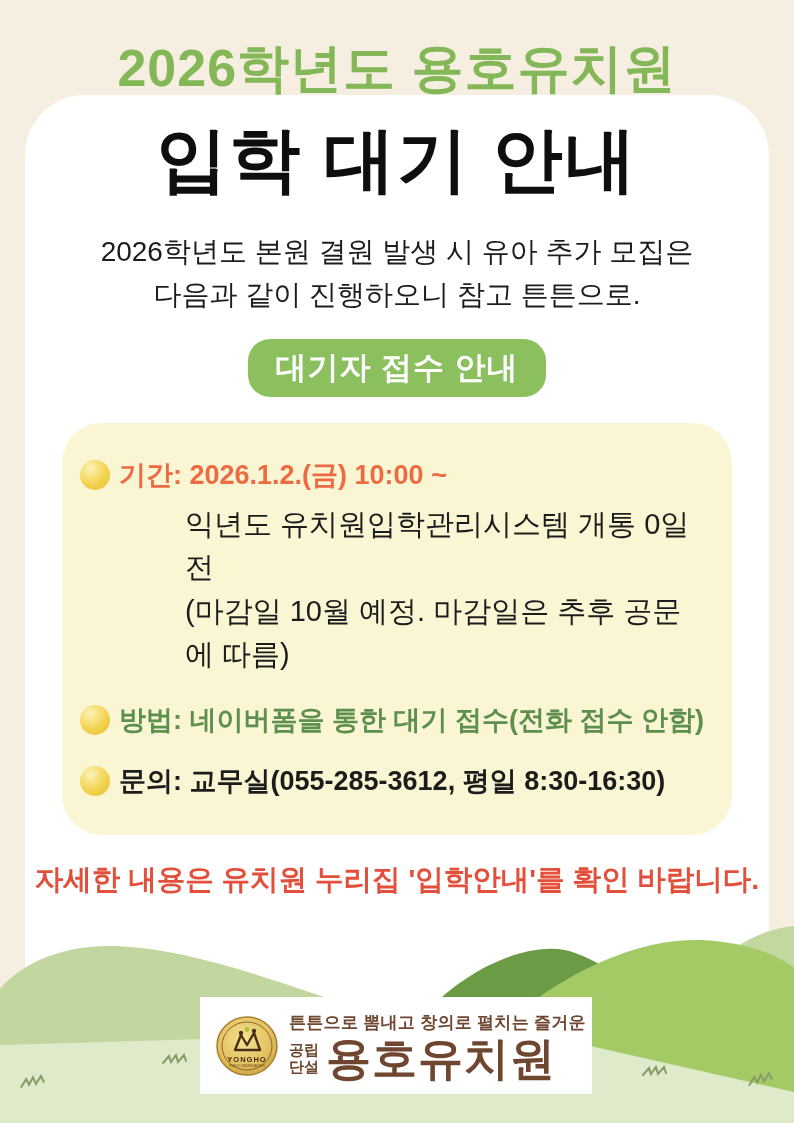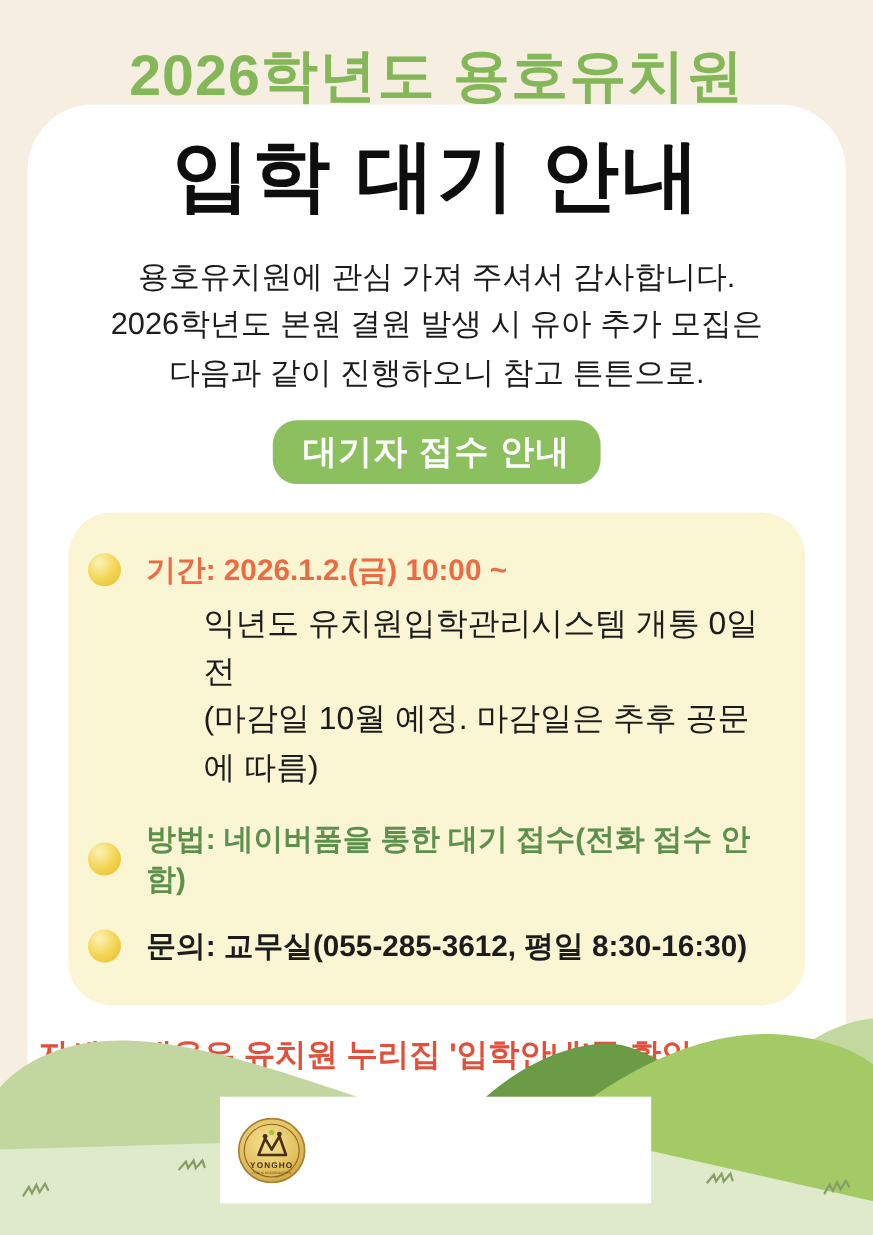--- a/index.html
+++ b/index.html
@@ -27,21 +27,21 @@
     background:#8CC05F; color:#FFFFFF;
     font-size:31px; font-weight:800;
     padding:8px 27px; border-radius:22px; letter-spacing:1px;
   }
   .info-box {
     margin:26px auto 0; width:670px; box-sizing:border-box;
     background:#FAF5D3; border-radius:40px;
     padding:34px 24px 36px 18px; text-align:left;
   }
   .item + .item { margin-top:25px; }
-  .item-head { display:flex; align-items:center; gap:23px; font-size:27px; font-weight:700; }
+  .item-head { display:flex; align-items:center; gap:9px; font-size:27px; font-weight:700; }
   .ball {
     width:30px; height:30px; border-radius:50%; flex:0 0 30px;
     background:radial-gradient(circle at 35% 28%, #FCF2B8, #F2D34E 55%, #E6BC31);
   }
   .t-orange { color:#ED6B42; }
   .t-green  { color:#5D8F4D; }
   .t-dark   { color:#1C1C1C; }
   .item-subs { margin:10px 0 0 105px; font-size:29px; line-height:1.5; color:#1C1C1C; }
   .notice { margin:26px 0 0; font-size:28.5px; font-weight:800; color:#E2503B; }
 
@@ -63,21 +63,20 @@
 
 <div class="poster">
 
   <div class="top-title">2026학년도 용호유치원</div>
 
   <div class="card">
 
     <h1 class="main-title">입학 대기 안내</h1>
 
     <div class="intro">
-      <div>용호유치원에 관심 가져 주셔서 감사합니다.</div>
       <div>2026학년도 본원 결원 발생 시 유아 추가 모집은</div>
       <div>다음과 같이 진행하오니 참고 튼튼으로.</div>
     </div>
 
     <div class="badge">대기자 접수 안내</div>
 
     <div class="info-box">
 
       <div class="item">
         <div class="item-head">
@@ -138,15 +137,25 @@
       </defs>
       <ellipse cx="31" cy="30" rx="30" ry="29" fill="url(#gold)" stroke="#A87F2F" stroke-width="1.5"></ellipse>
       <ellipse cx="31" cy="30" rx="25" ry="24" fill="none" stroke="#8A661F" stroke-width="1"></ellipse>
       <path d="M19,34 L25,19 L31,29 L38,17 L44,34 Z" fill="none" stroke="#4A2E15" stroke-width="2.4" stroke-linejoin="round"></path>
       <circle cx="25" cy="17" r="2.2" fill="#4A2E15"></circle>
       <circle cx="31" cy="13.5" r="2.4" fill="#A8C43C"></circle>
       <circle cx="38" cy="15" r="2.2" fill="#4A2E15"></circle>
       <text x="31" y="46" text-anchor="middle" font-size="7.5" font-weight="bold" fill="#4A2E15" letter-spacing="1" font-family="Liberation Sans, sans-serif">YONGHO</text>
       <text x="31" y="51" text-anchor="middle" font-size="3" fill="#6B4C24" font-family="Liberation Sans, sans-serif">PUBLIC KINDERGARTEN</text>
     </svg>
+    <div class="logo-text">
+      <div class="slogan">튼튼으로 뽐내고 창의로 펼치는 즐거운</div>
+      <div class="name-row">
+        <div class="org-type">
+          <div>공립</div>
+          <div>단설</div>
+        </div>
+        <div class="org-name">용호유치원</div>
+      </div>
+    </div>
   </div>
 
 </div>
 
 </body></html>

